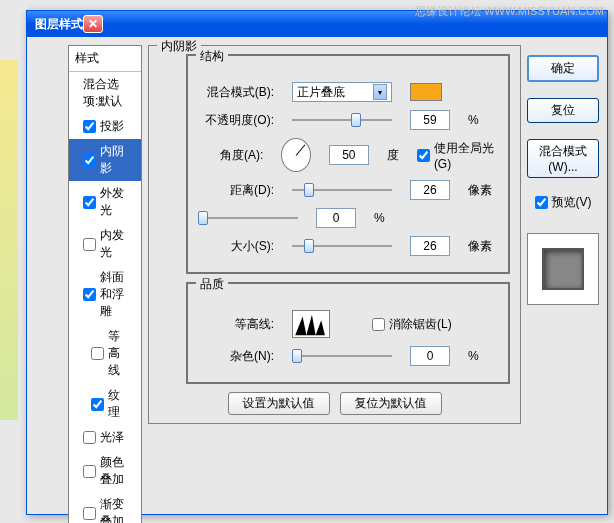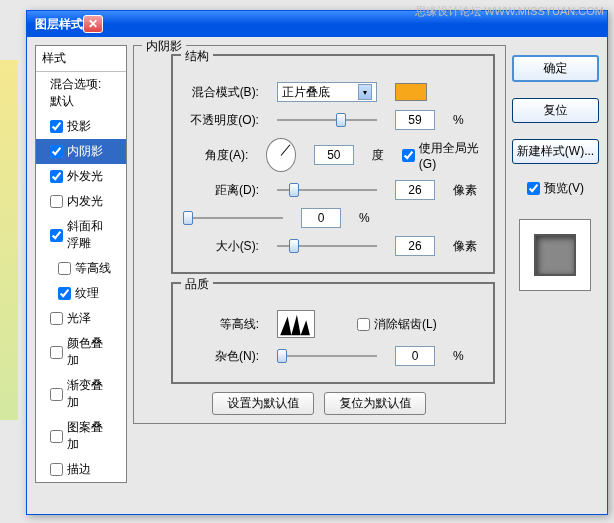--- a/index.html
+++ b/index.html
@@ -3,21 +3,21 @@
 <meta charset="utf-8">
 <style>
 * { box-sizing: border-box; margin: 0; padding: 0; font-family: "Microsoft YaHei", SimSun, sans-serif; font-size: 12px; }
 body { background: #e8e8e8; width: 614px; height: 523px; overflow: hidden; position: relative; }
 .watermark { position: absolute; top: 4px; right: 10px; color: #c0c0c0; font-size: 11px; z-index: 100; }
 .dialog { position: absolute; left: 26px; top: 10px; width: 582px; height: 505px; background: #e8e8e8; border: 1px solid #0054e3; box-shadow: 2px 2px 8px rgba(0,0,0,0.3); }
 .titlebar { height: 26px; background: linear-gradient(to bottom, #3b8cff 0%, #0054e3 50%, #0054e3 100%); color: #fff; display: flex; align-items: center; justify-content: flex-start; padding: 0 4px 0 8px; font-size: 13px; font-weight: bold; }
 .close-btn { width: 20px; height: 18px; background: linear-gradient(to bottom, #f5a3a3, #e04343); border: 1px solid #fff; border-radius: 3px; color: #fff; display: flex; align-items: center; justify-content: center; font-weight: bold; cursor: pointer; }
 .content { display: flex; padding: 8px; gap: 6px; height: calc(100% - 26px); }
 
-.left-panel { width: 112px; }
+.left-panel { width: 112px; margin-left: 33px; }
 .styles-box { border: 1px solid #808080; background: #fff; }
 .styles-header { padding: 4px 6px; border-bottom: 1px solid #c0c0c0; }
 .style-item { padding: 4px 14px; display: flex; align-items: center; gap: 4px; border-bottom: 0; cursor: pointer; }
 .style-item.selected { background: #316ac5; color: #fff; }
 .style-item input[type=checkbox] { width: 13px; height: 13px; }
 .indent { padding-left: 22px; }
 
 .center-panel { flex: 1; }
 .fieldset { border: 1px solid #808080; padding: 8px 10px; margin-bottom: 4px; position: relative; }
 .fieldset-title { position: absolute; top: -8px; left: 8px; background: #e8e8e8; padding: 0 4px; }
@@ -210,21 +210,21 @@
         <div class="btn-row">
           <button class="btn">设置为默认值</button>
           <button class="btn">复位为默认值</button>
         </div>
       </div>
     </div>
 
     <div class="right-panel">
       <button class="rbtn default">确定</button>
       <button class="rbtn">复位</button>
-      <button class="rbtn"><span>新建样式(W)...</span></button>
+      <button class="rbtn"><span>混合模式(W)...</span></button>
       <label class="chk" style="justify-content:center">
         <input type="checkbox" checked="" style="">
           <span>预览(V)</span>
       </label>
       <div class="preview-box">
         <div class="preview-inner"></div>
       </div>
     </div>
   </div>
 </div>

